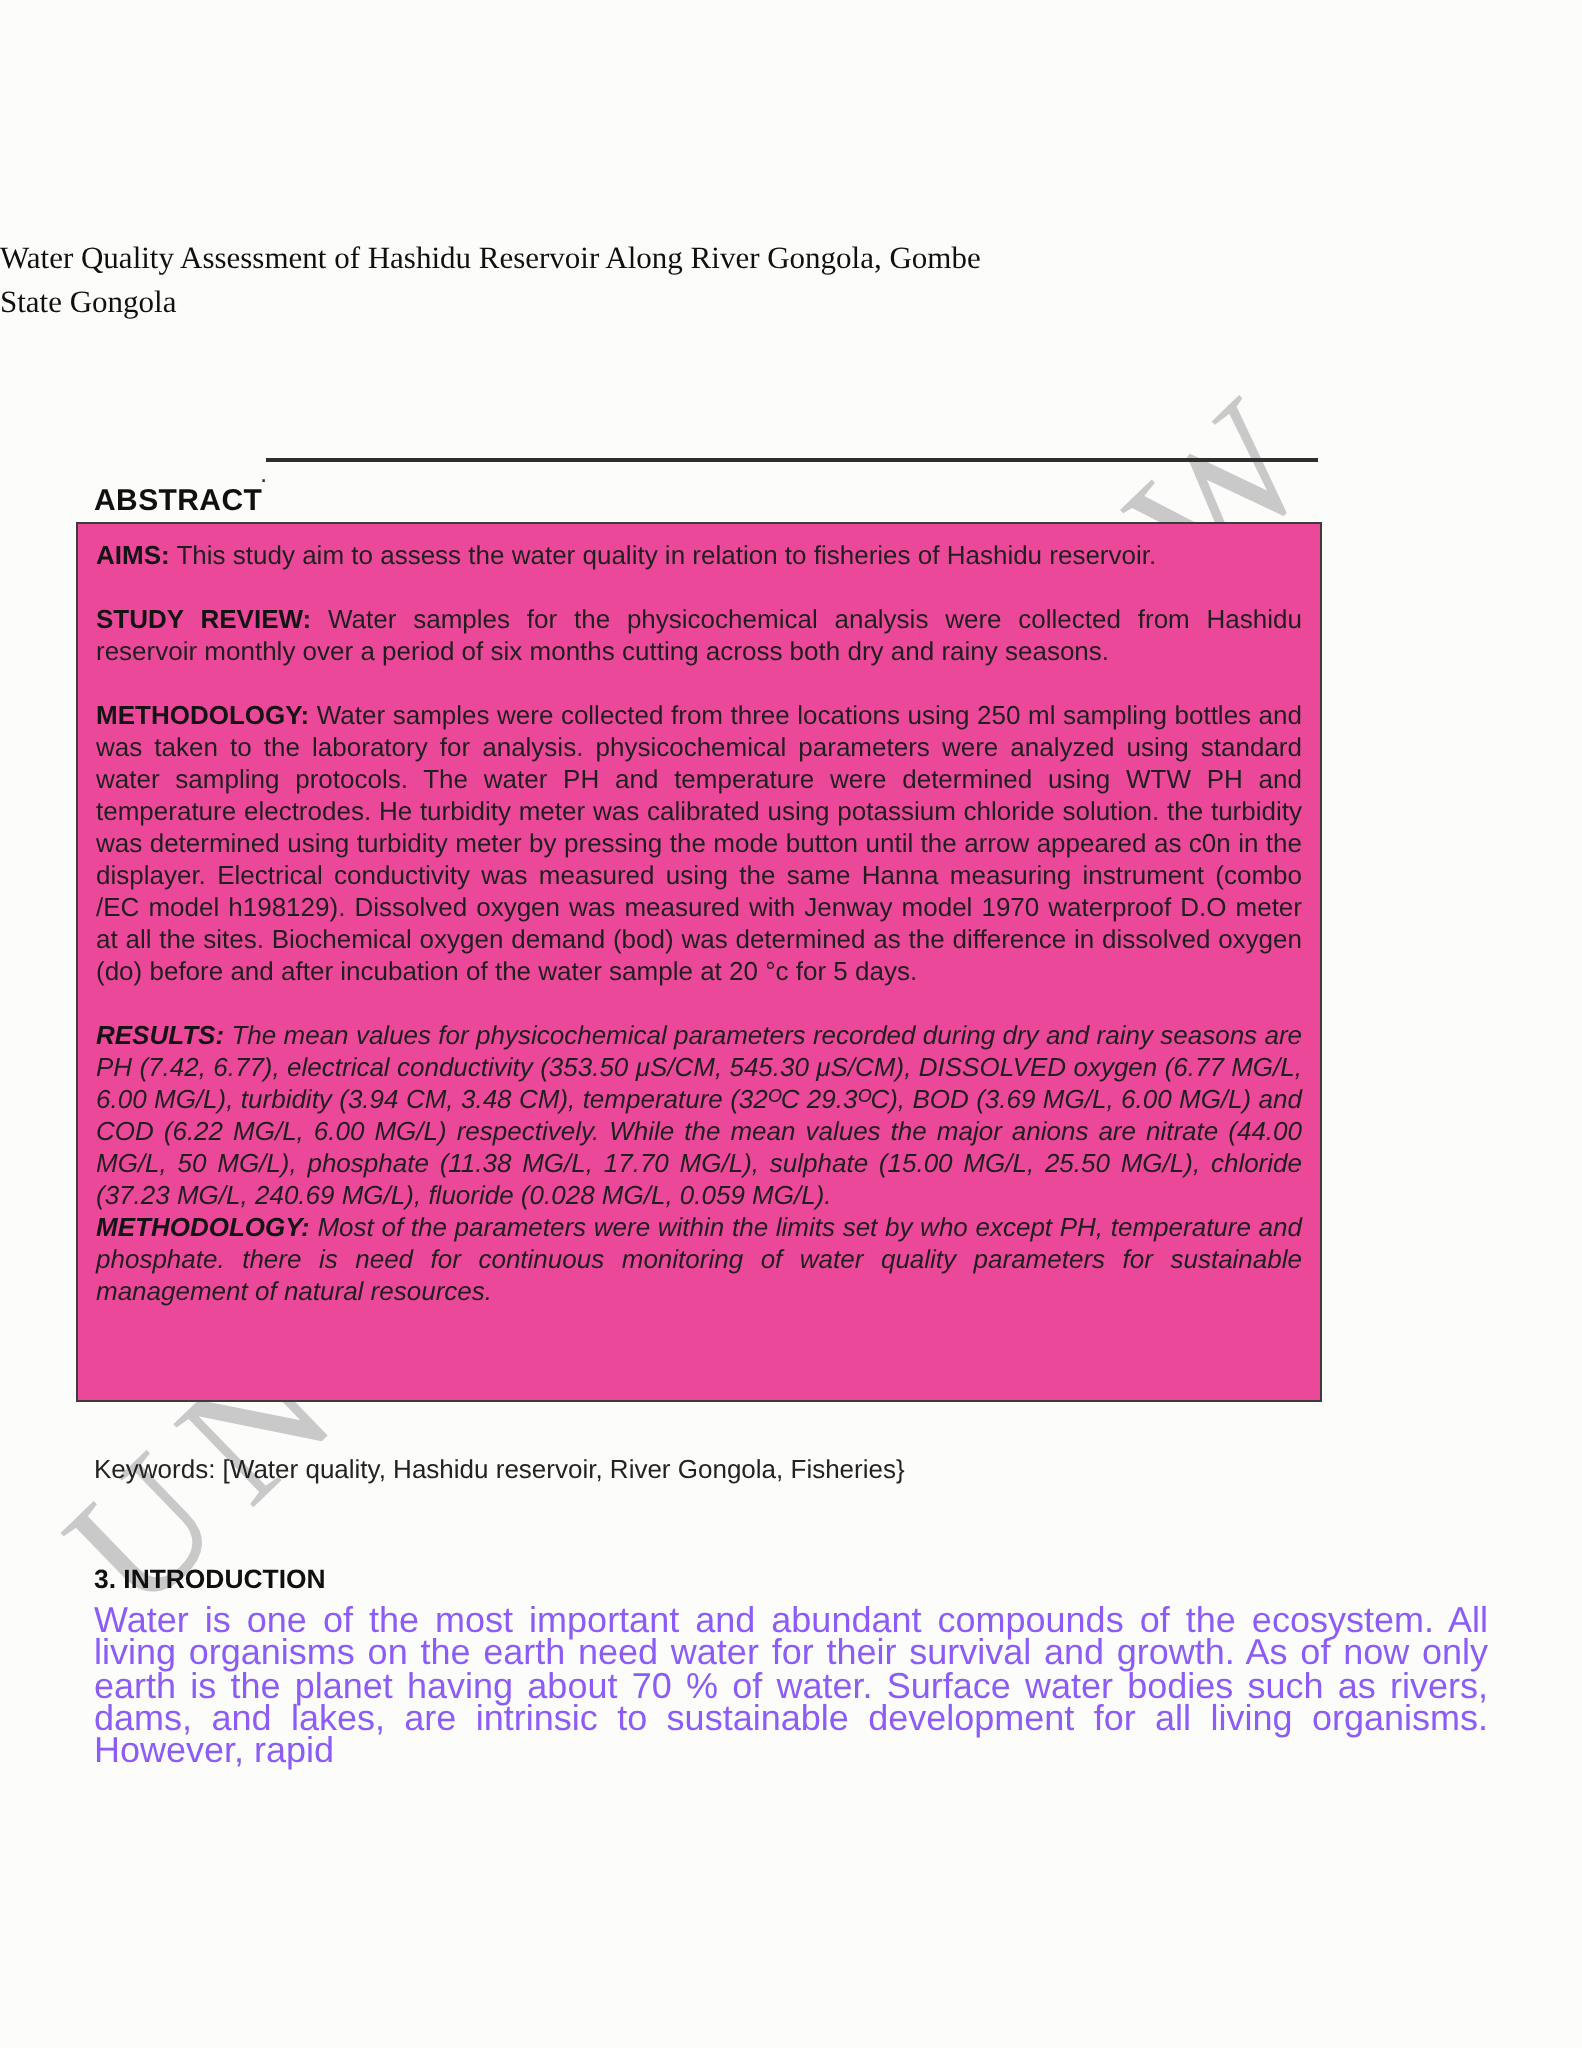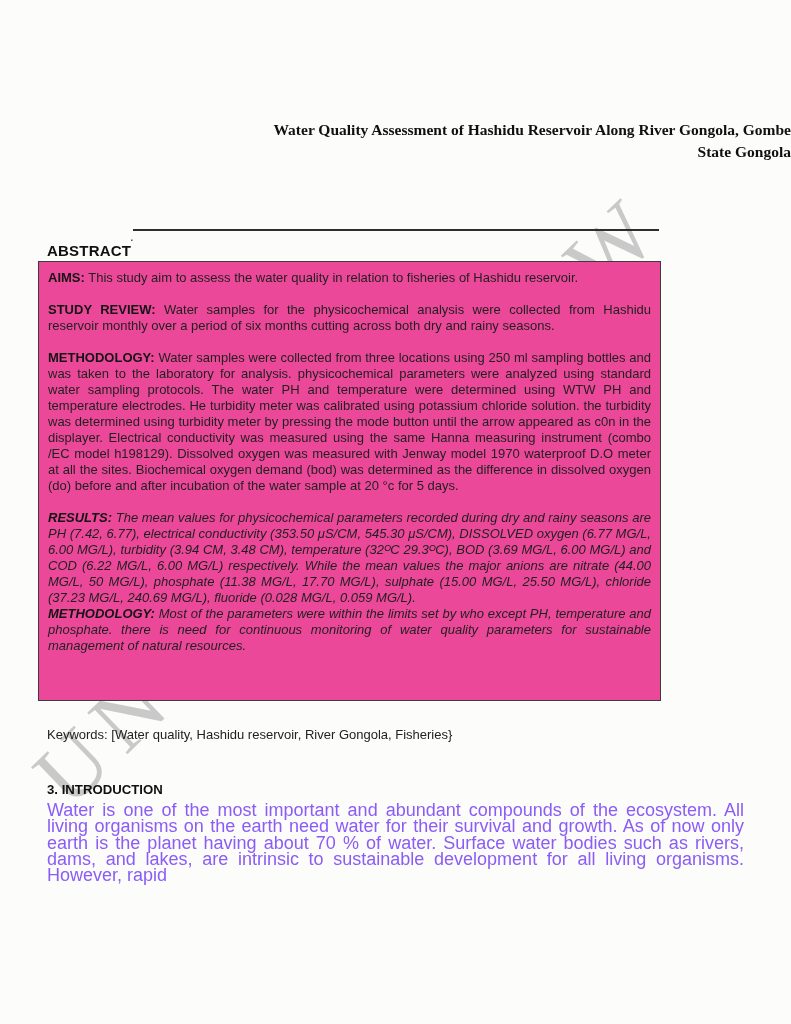--- a/index.html
+++ b/index.html
@@ -23,23 +23,23 @@
     font-size:88px;
     letter-spacing:14px;
     color:#c9c9c9;
     z-index:0;
     white-space:nowrap;
     user-select:none;
   }
   .content { position:relative; z-index:1; }
   .title {
     padding-top:119px;
-    text-align:right;
+    text-align:left;
     font-family:"Liberation Serif", serif;
-    font-weight:700;
+    font-weight:400;
     font-size:15.5px;
     line-height:22px;
     color:#101010;
   }
   .title span { display:block; }
   .rule {
     width:526px; height:0;
     border-top:2px solid #2e2e2e;
     margin:66px auto 0;
   }

